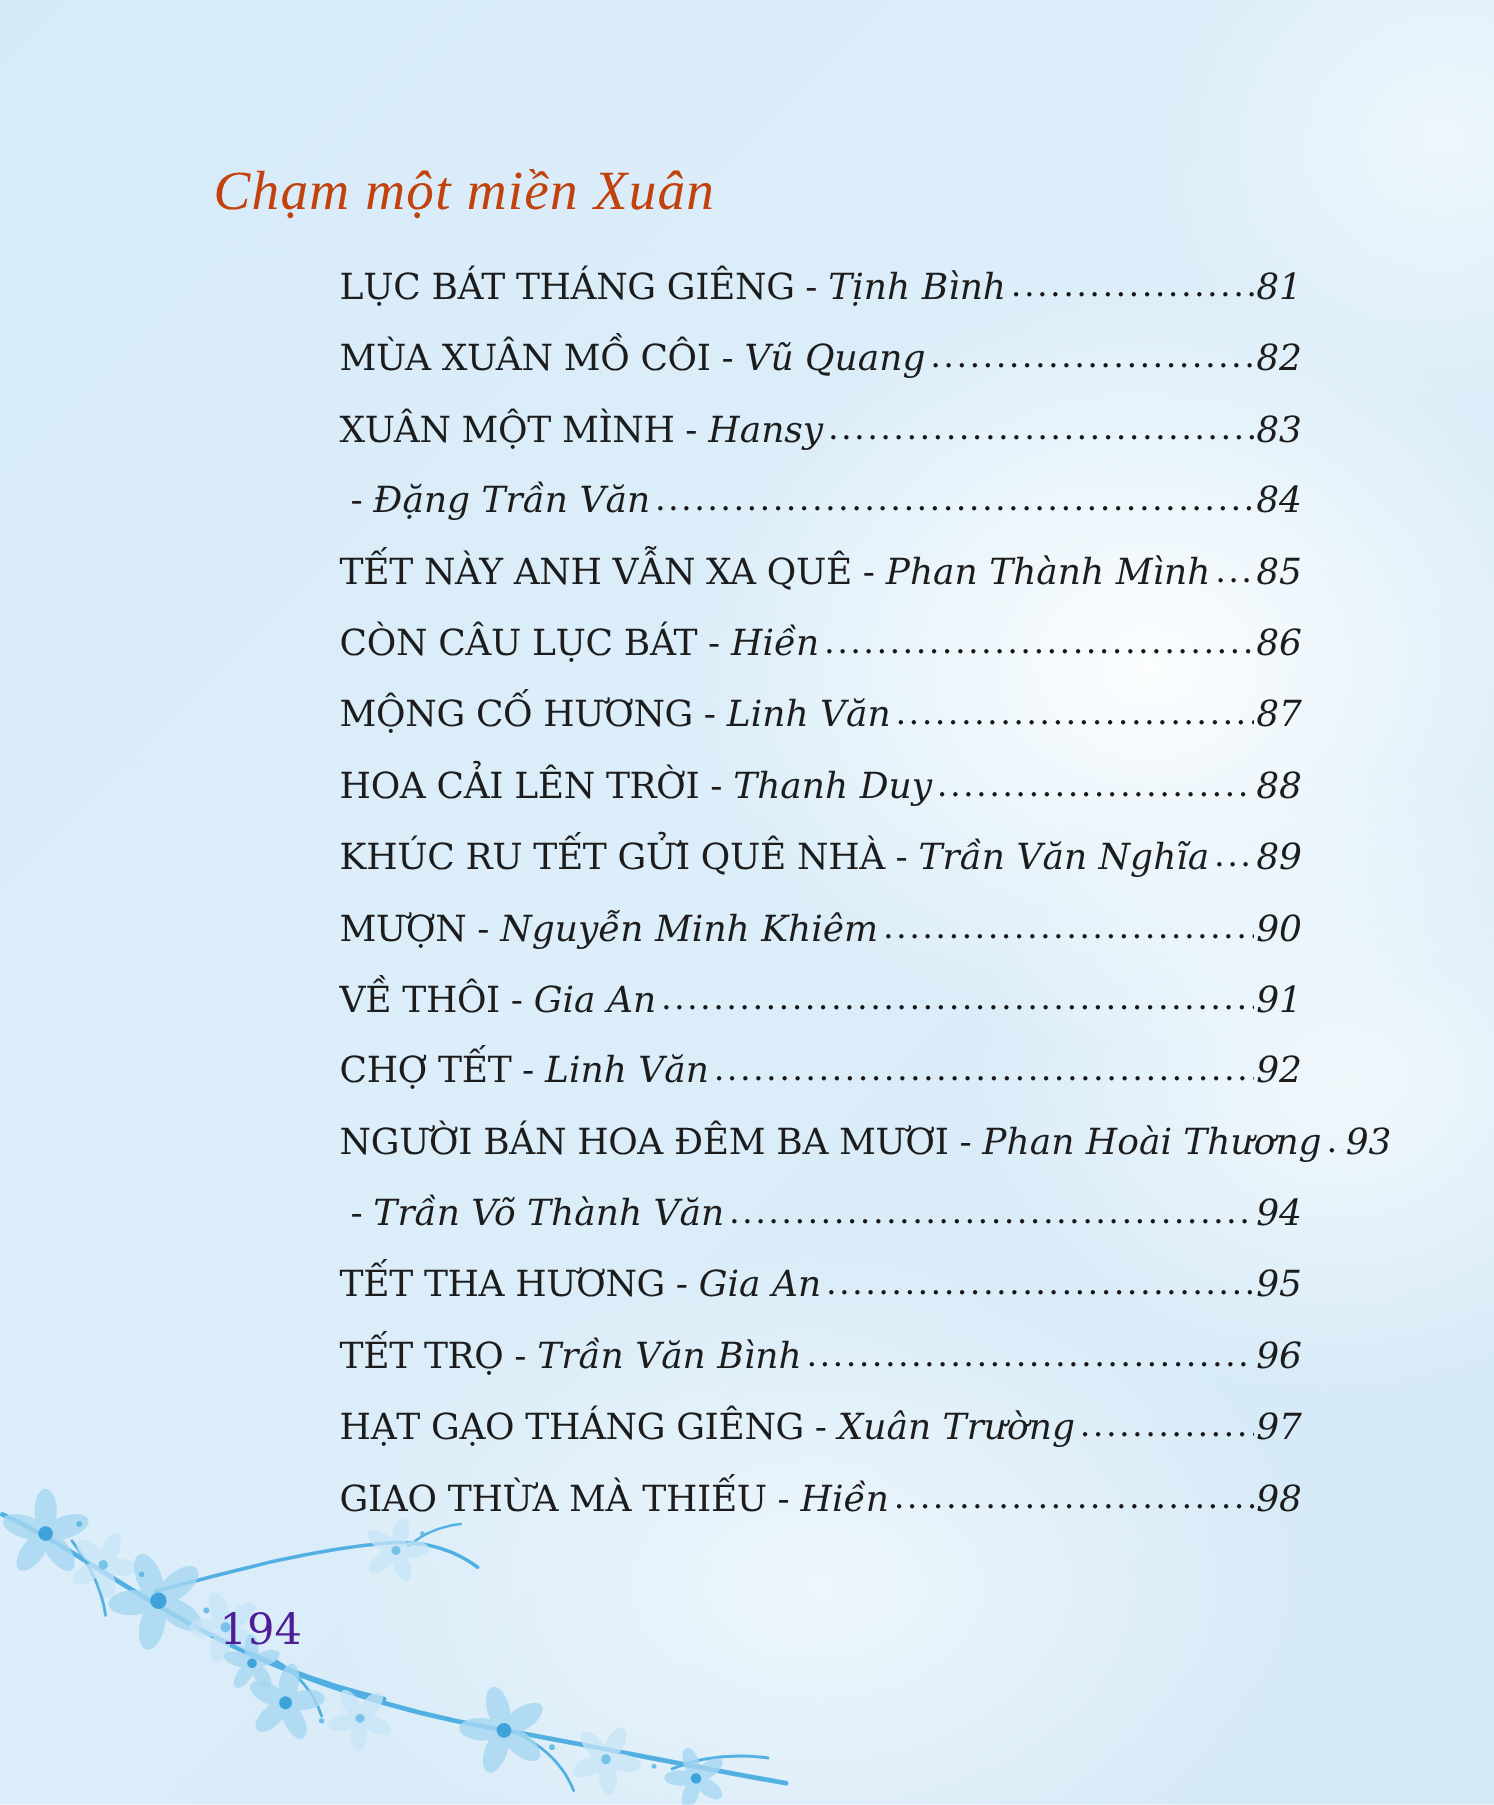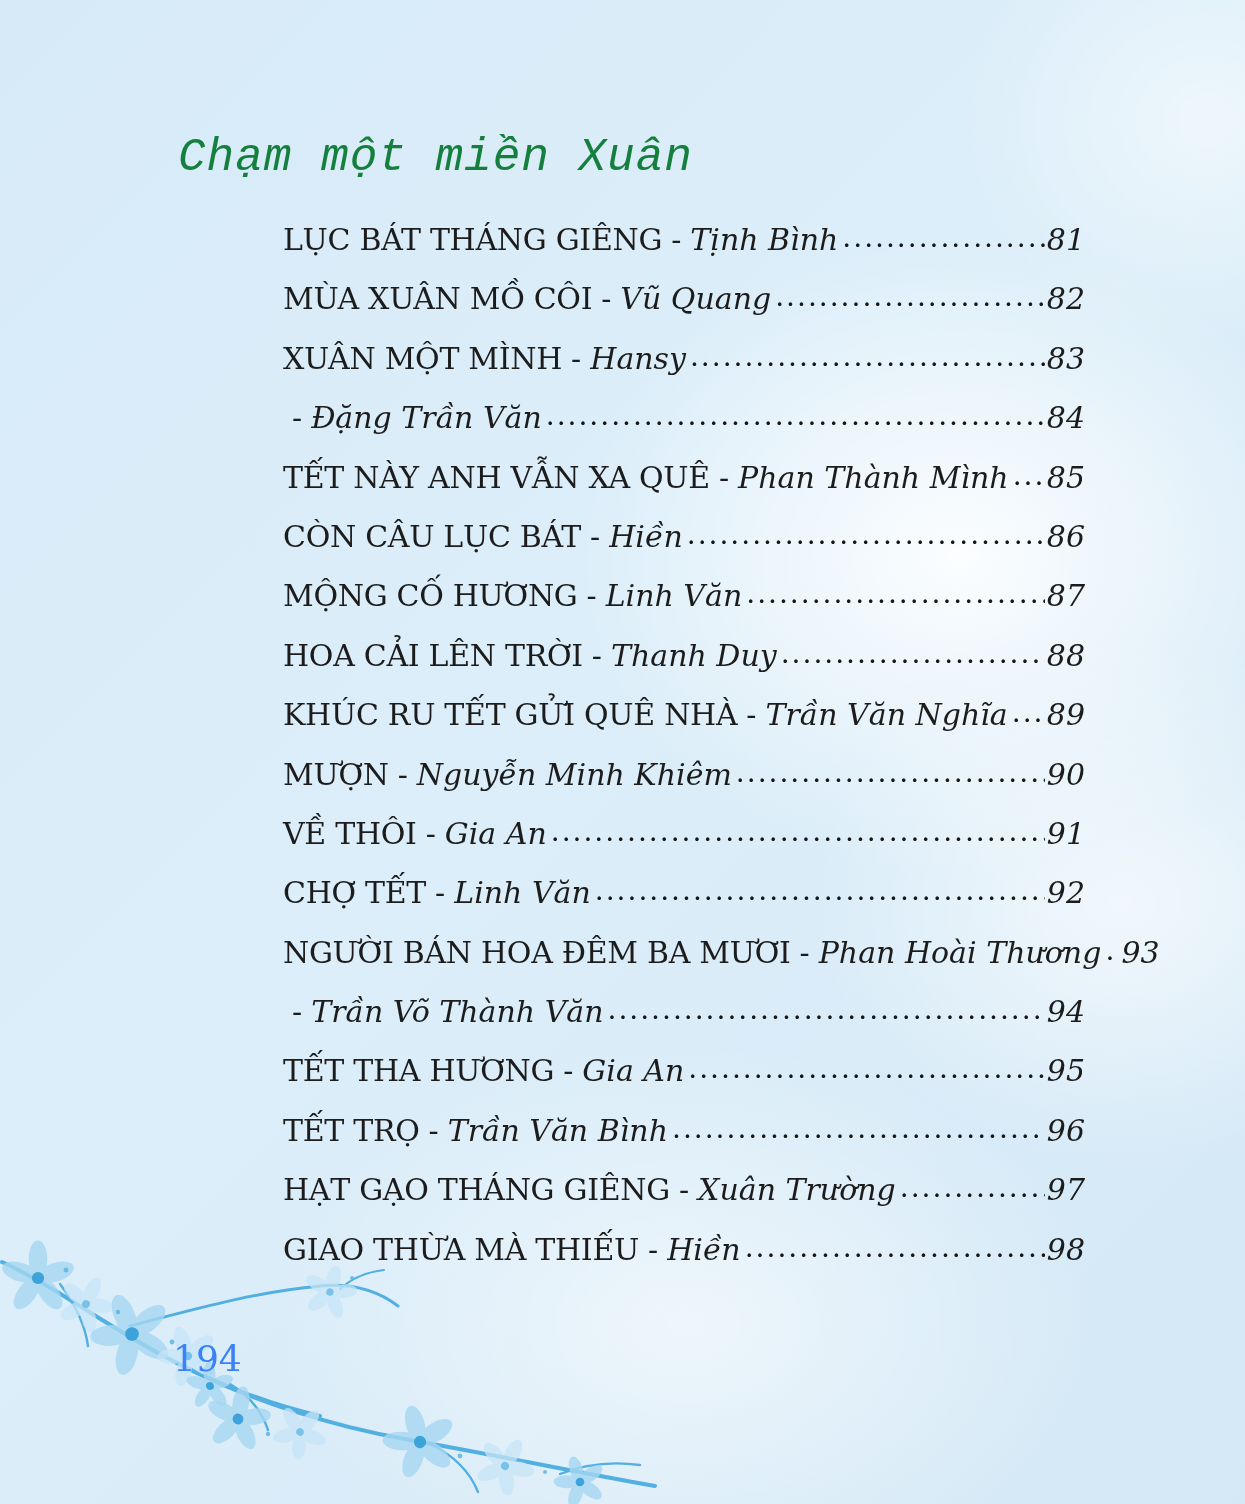--- a/index.html
+++ b/index.html
@@ -13,22 +13,22 @@
     background:
       radial-gradient(620px 520px at 77% 37%, rgba(255,255,255,.9), rgba(255,255,255,0) 62%),
       radial-gradient(520px 440px at 90% 60%, rgba(255,255,255,.65), rgba(255,255,255,0) 60%),
       radial-gradient(700px 480px at 55% 88%, rgba(255,255,255,.55), rgba(255,255,255,0) 60%),
       radial-gradient(420px 380px at 97% 8%, rgba(255,255,255,.5), rgba(255,255,255,0) 60%),
       linear-gradient(135deg,#d7eaf8 0%,#dceef9 45%,#d4e8f6 100%);
   }
   .script-title{
     position:absolute;left:178px;top:132px;
     font-style:italic;font-size:46px;letter-spacing:1px;
-    color:#15803d;
-    font-family:Liberation Mono, monospace;
+    color:#c2410c;
+    font-family:Liberation Serif, serif;
   }
   .toc{
     position:absolute;left:283px;top:222px;width:802px;
   }
   .toc-row{
     display:flex;align-items:flex-start;height:59.4px;
     font-size:30px;white-space:nowrap;
   }
   .toc-title{
     letter-spacing:-0.3px;flex:0 0 auto;
@@ -40,22 +40,22 @@
   .toc-dots{
     flex:1 1 auto;overflow:hidden;white-space:nowrap;min-width:14px;
     font-size:28px;letter-spacing:2px;color:#161616;
     transform:translateY(-1px);
   }
   .toc-dots::after{
     content:"..................................................................................................";
   }
   .toc-page{flex:0 0 auto;margin-left:2px;font-style:italic;}
   .folio{
-    position:absolute;left:173px;top:1338px;
-    font-size:36px;color:#3b82f6;z-index:3;
+    position:absolute;left:183px;top:1338px;
+    font-size:36px;color:#4c1d95;z-index:3;
   }
   .flowers{
     position:absolute;left:0;bottom:0;z-index:1;pointer-events:none;
   }
 </style>
 </head>
 <body>
 
 <div class="page-bg"></div>
 

